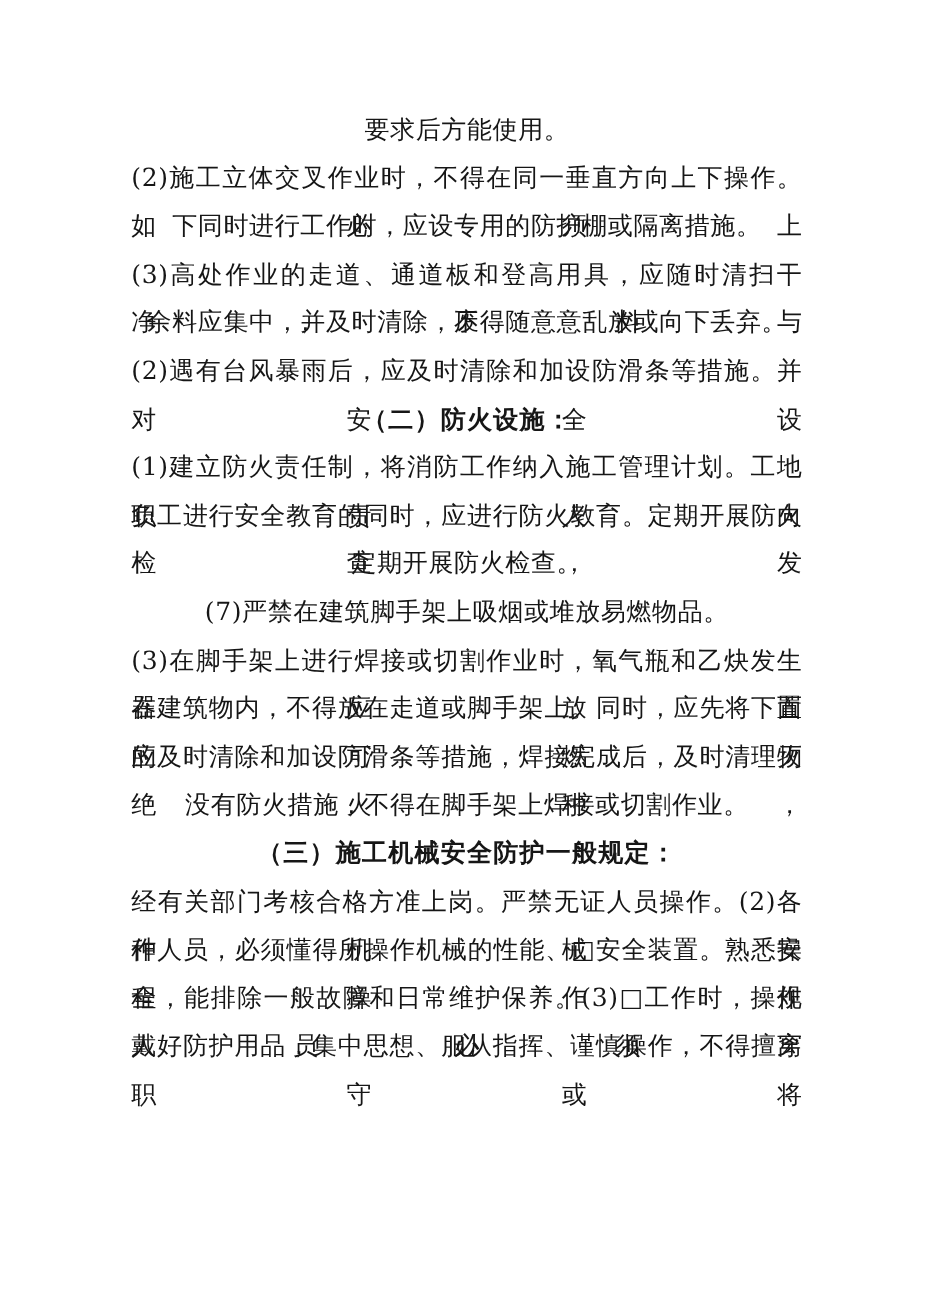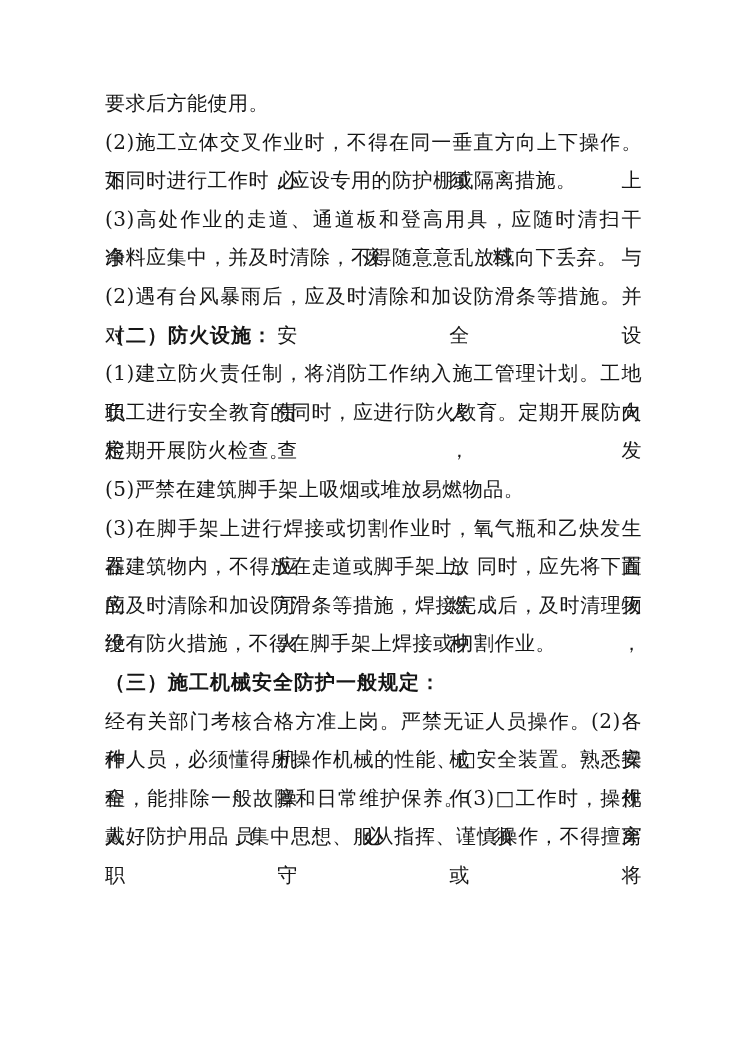--- a/index.html
+++ b/index.html
@@ -21,21 +21,21 @@
     left: 105px;
     top: 84px;
     width: 537px;
   }
   .line {
     font-size: 20px;
     line-height: 38.6px;
     height: 38.6px;
     white-space: nowrap;
     letter-spacing: 0.5px;
-    text-align: left;
+    text-align: center;
   }
   
   .line.j {
     white-space: normal;
     text-align: justify;
     text-align-last: justify;
     text-justify: inter-character;
   }
   .line.bold {
     font-weight: 700;
@@ -53,21 +53,21 @@
       <div class="line">要求后方能使用。</div>
       <div class="line j">(2)施工立体交叉作业时，不得在同一垂直方向上下操作。如必须上</div>
       <div class="line">下同时进行工作时，应设专用的防护棚或隔离措施。</div>
       <div class="line j">(3)高处作业的走道、通道板和登高用具，应随时清扫干净，废料与</div>
       <div class="line">余料应集中，并及时清除，不得随意意乱放或向下丢弃。</div>
       <div class="line j">(2)遇有台风暴雨后，应及时清除和加设防滑条等措施。并对安全设</div>
       <div class="line bold">（二）防火设施：</div>
       <div class="line j">(1)建立防火责任制，将消防工作纳入施工管理计划。工地负责人向</div>
       <div class="line j">职工进行安全教育的同时，应进行防火教育。定期开展防火检查，发</div>
       <div class="line">定期开展防火检查。</div>
-      <div class="line">(5)严禁在建筑脚手架上吸烟或堆放易燃物品。</div>
+      <div class="line">(7)严禁在建筑脚手架上吸烟或堆放易燃物品。</div>
       <div class="line j">(3)在脚手架上进行焊接或切割作业时，氧气瓶和乙炔发生器应放置</div>
       <div class="line j">在建筑物内，不得放在走道或脚手架上。同时，应先将下面的可燃物</div>
       <div class="line j">应及时清除和加设防滑条等措施，焊接完成后，及时清理灭绝火种，</div>
       <div class="line">没有防火措施，不得在脚手架上焊接或切割作业。</div>
       <div class="line bold">（三）施工机械安全防护一般规定：</div>
       <div class="line j">经有关部门考核合格方准上岗。严禁无证人员操作。(2)各种机械操</div>
       <div class="line j">作人员，必须懂得所操作机械的性能、□安全装置。熟悉安全操作规</div>
       <div class="line j">程，能排除一般故障和日常维护保养。(3)□工作时，操作人员必须穿</div>
       <div class="line j">戴好防护用品，集中思想、服从指挥、谨慎操作，不得擅离职守或将</div>
     </div>

